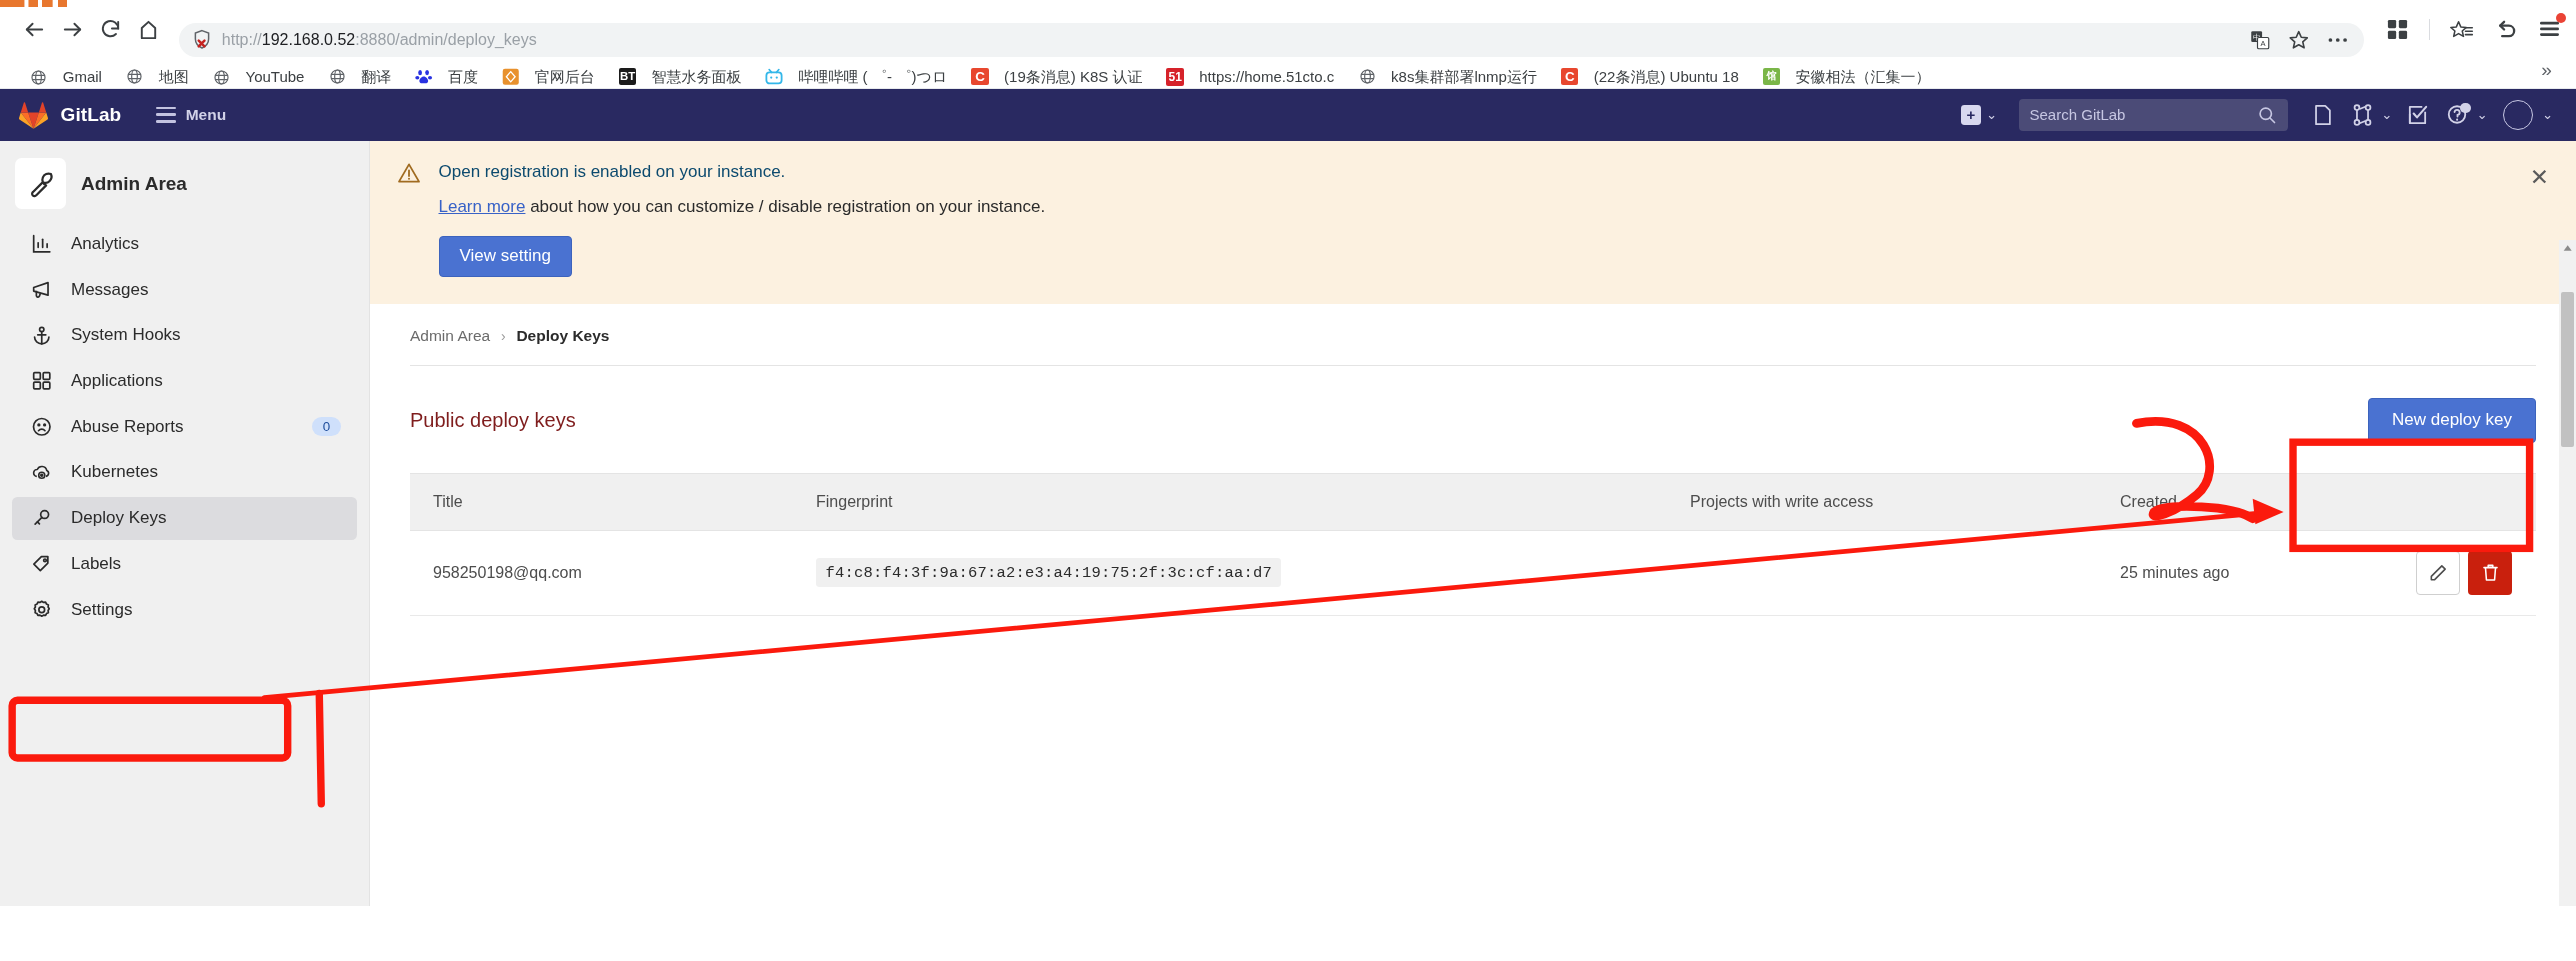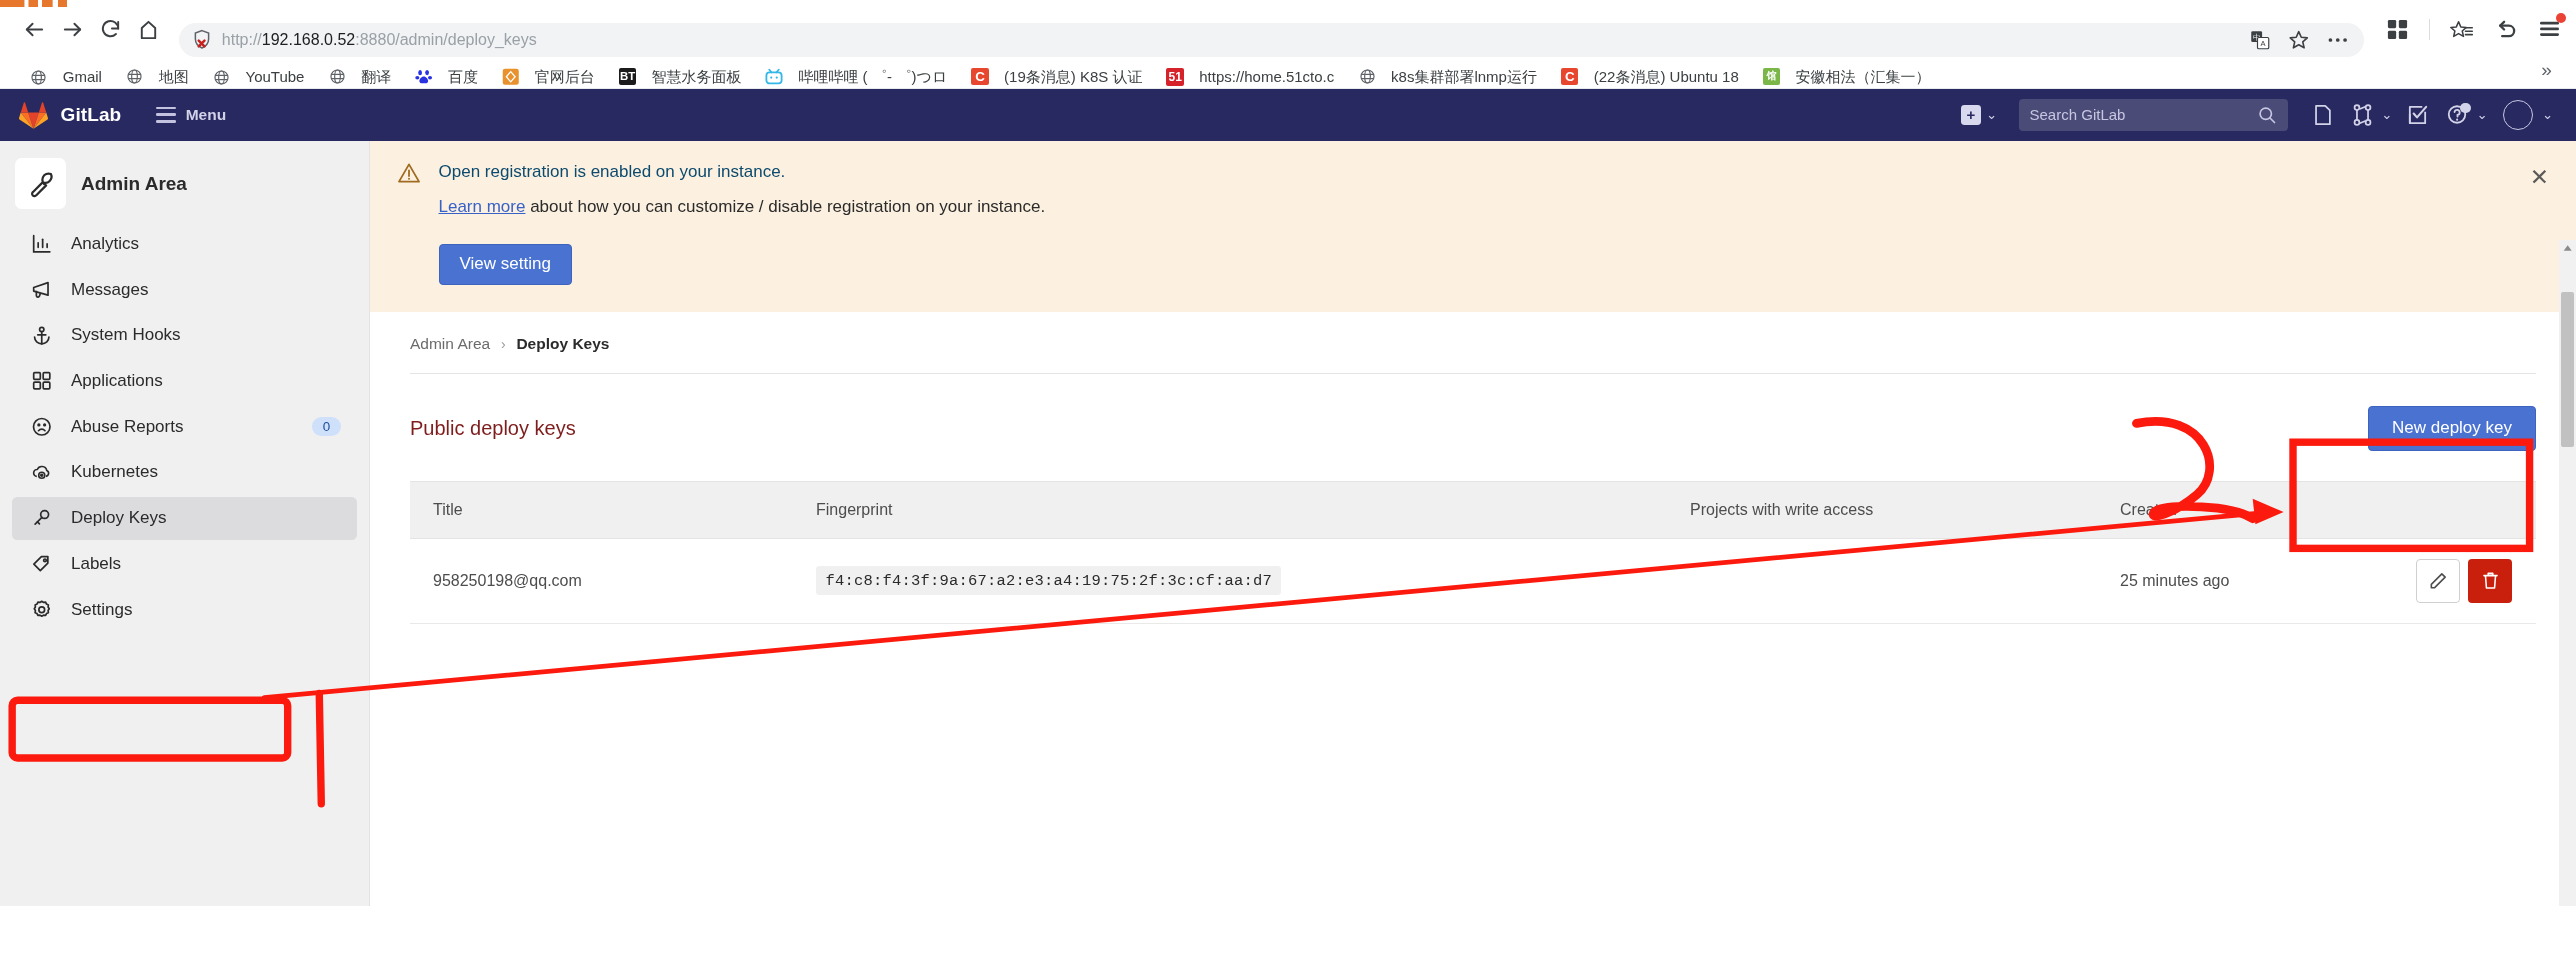--- a/index.html
+++ b/index.html
@@ -163,21 +163,21 @@
   .alert-banner {
     background: #fcf1e0; padding: 20px 27px 27px 27px;
     position: relative;
   }
   .alert-row { display: flex; gap: 17.5px; align-items: flex-start; }
   .alert-text-block { padding-top: 1.3px; }
   .alert-title { font-size: 17px; color: #0c4a6e; margin-bottom: 15px;}
   .alert-sub { font-size: 17px; color: #2b2b2b; }
   .alert-link { color: #3862c7; text-decoration: underline; }
   .alert-btn {
-    display: inline-block; margin-top: 27px;
+    display: inline-block; margin-top: 19px;
     background: #4a72d1; color: #fff; font-size: 17px;
     padding: 9.4px 20px; border-radius: 4px; border: 0.7px solid #3c63bd;
   }
   .alert-close {
     position: absolute; right: 27px; top: 25.5px;
     font-size: 23px; color: #5a5a5a; line-height: 1;
   }
 
   .content-pad { padding: 0 40px; }
 

